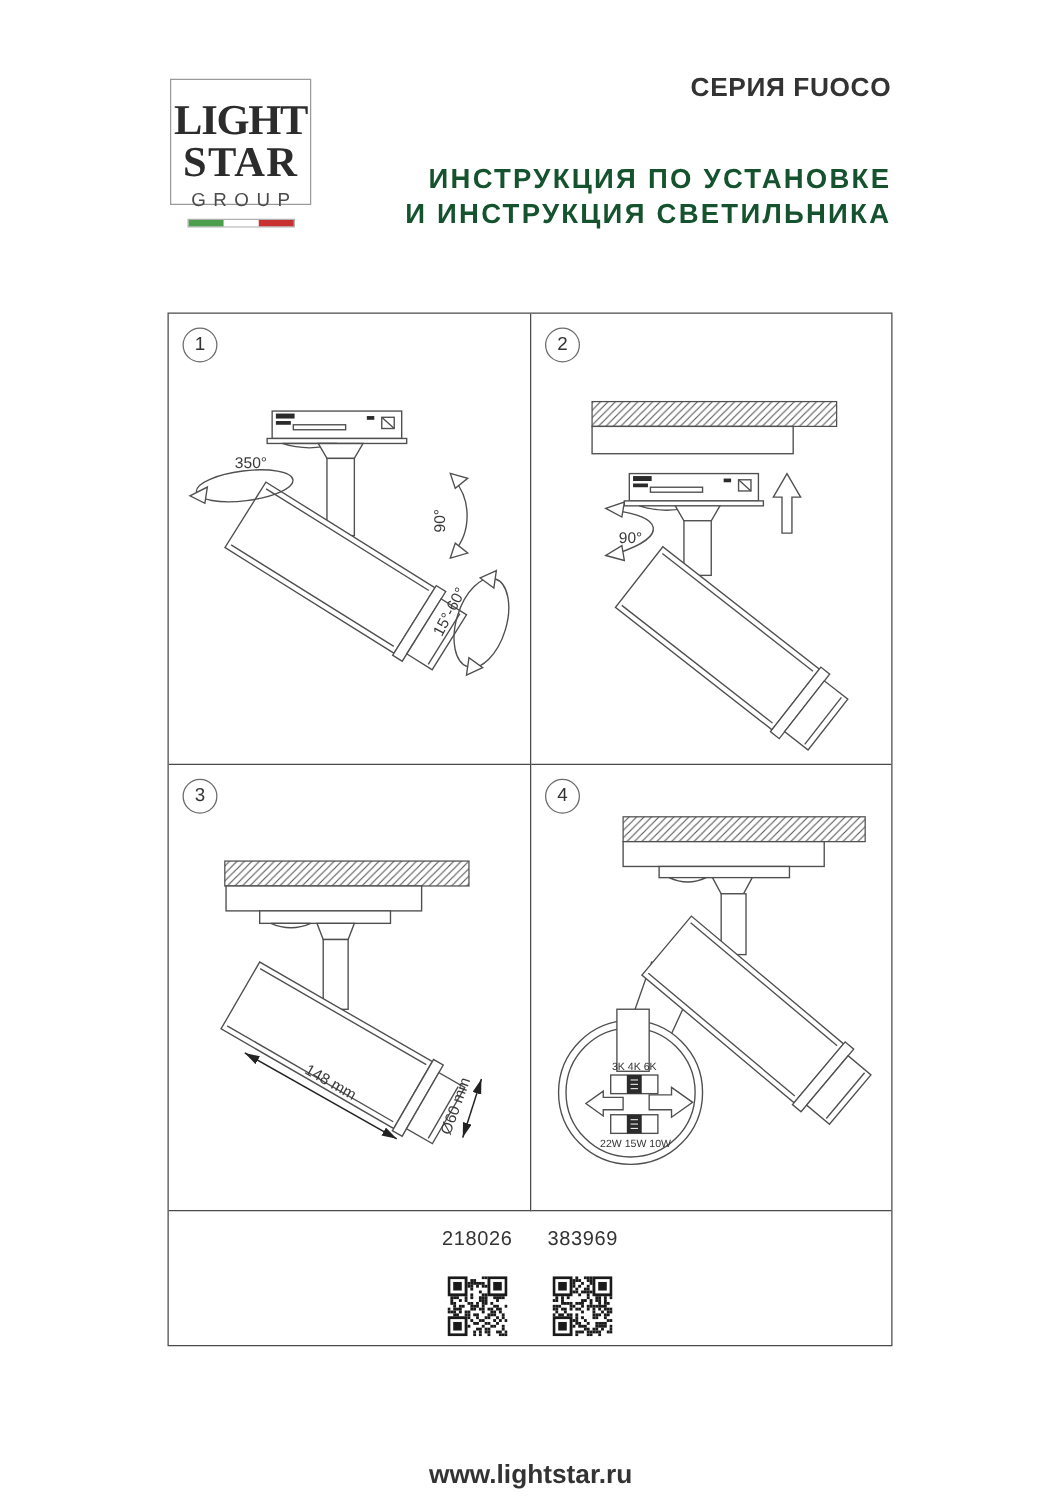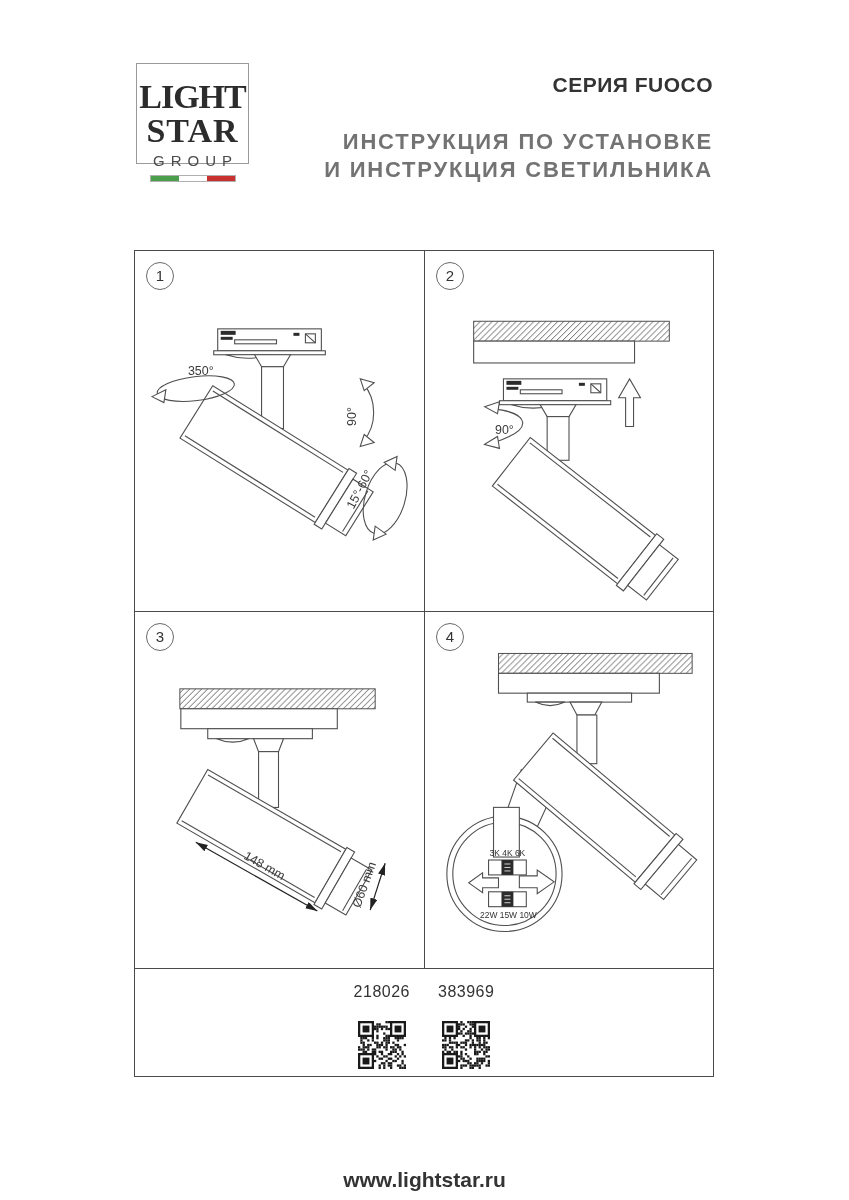--- a/index.html
+++ b/index.html
@@ -10,23 +10,23 @@
   .logo-box{position:absolute;left:136px;top:63px;width:113px;height:101px;
             border:1px solid #9a9a9a;box-sizing:border-box;text-align:center;background:#fff;}
   .logo-word{font-family:"Liberation Serif",serif;font-weight:700;color:#2c2c2c;}
   .logo-l1{font-size:34px;line-height:1;margin-top:16px;letter-spacing:-1px;}
   .logo-l2{font-size:34px;line-height:.98;letter-spacing:1px;}
   .logo-l3{font-size:15px;font-weight:400;letter-spacing:6px;color:#4a4a4a;margin-top:5px;text-indent:6px;}
   .flag{display:flex;width:86px;height:7px;margin:6px auto 0;border:1px solid #b0b0b0;box-sizing:border-box;}
   .flag div{flex:1;}
 
   
-  .hdr{position:absolute;right:136px;top:71px;text-align:right;}
+  .hdr{position:absolute;right:136px;top:57px;text-align:right;}
   .hdr-series{font-size:21px;font-weight:700;line-height:1.32;letter-spacing:.5px;color:#333;}
-  .hdr-title{margin-top:29px;font-size:22px;font-weight:700;line-height:1.27;letter-spacing:1.8px;color:#737373;}
+  .hdr-title{margin-top:44px;font-size:22px;font-weight:700;line-height:1.27;letter-spacing:1.8px;color:#14532d;}
 
   
   .grid{position:absolute;left:134px;top:250px;width:580px;height:827px;
         border:1px solid #4a4a4a;box-sizing:border-box;display:grid;
         grid-template-columns:290px auto;grid-template-rows:361px 357px auto;background:#fff;}
   .cell{position:relative;box-sizing:border-box;}
   .bR{border-right:1px solid #4a4a4a;}
   .bB{border-bottom:1px solid #4a4a4a;}
   .num{position:absolute;left:11px;top:11px;width:26px;height:26px;border:1.3px solid #6a6a6a;
        border-radius:50%;font-size:15px;line-height:26px;text-align:center;color:#333;background:#fff;z-index:2;}

